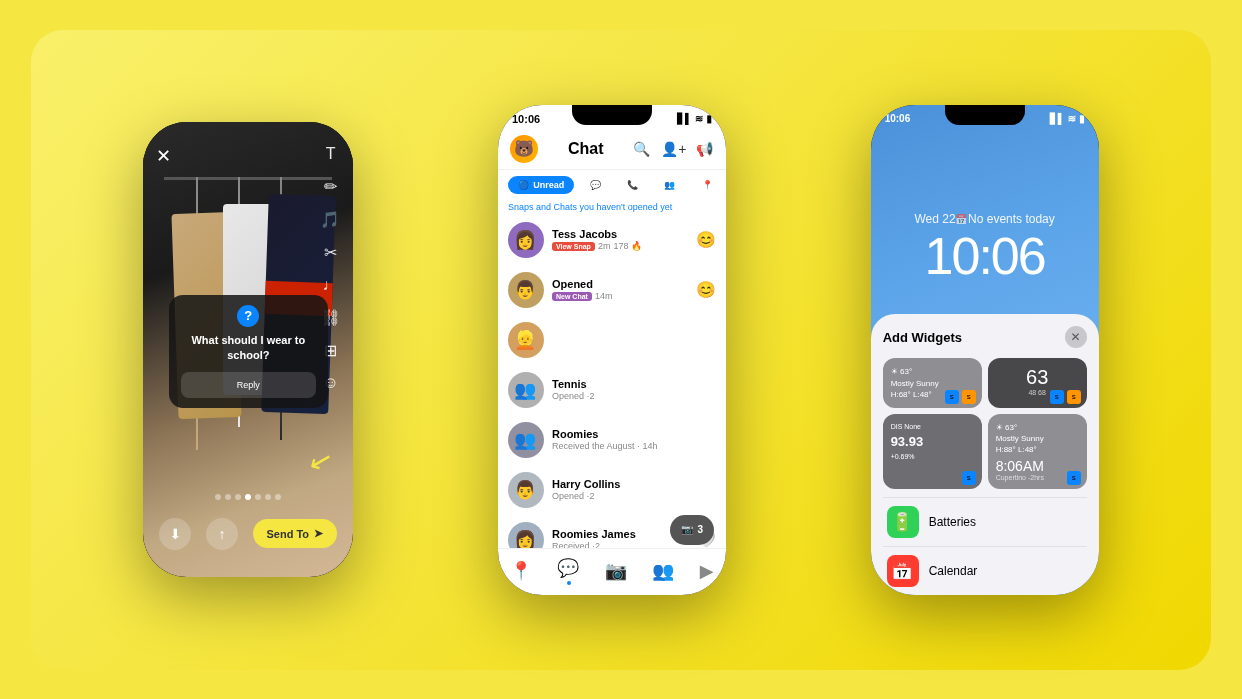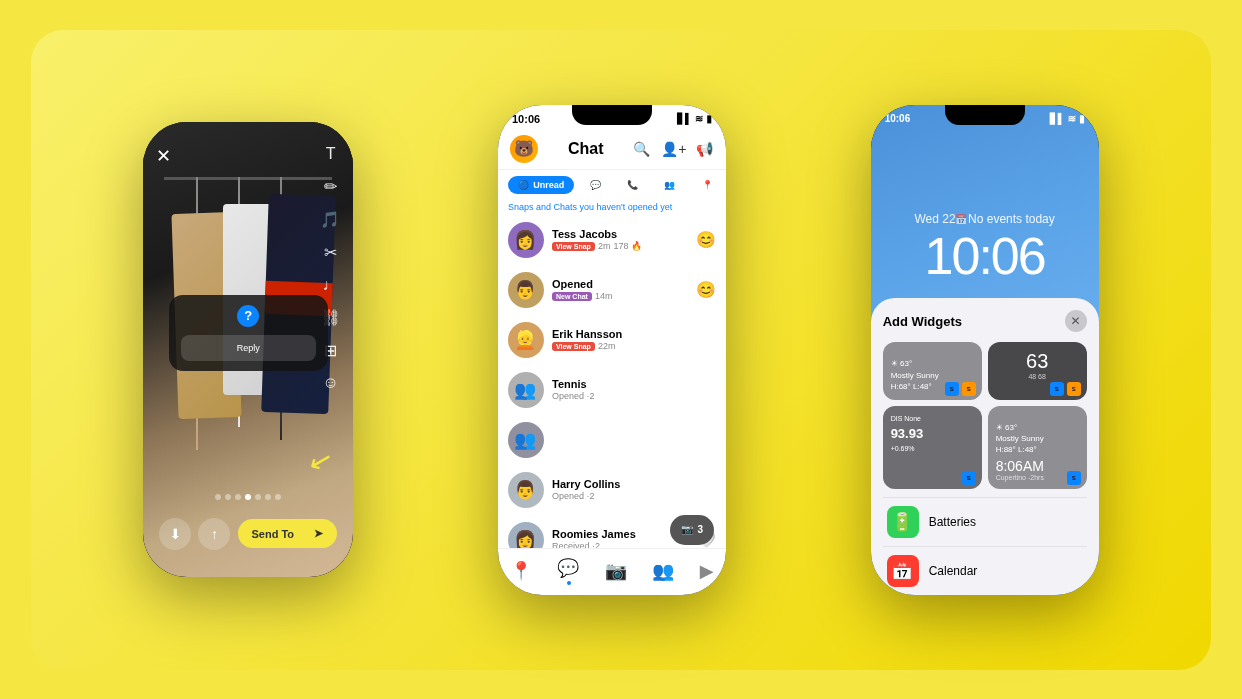--- a/index.html
+++ b/index.html
@@ -208,21 +208,21 @@
     }
     .send-to-btn {
       background: #f5e642;
       border-radius: 20px;
       padding: 8px 14px;
       font-size: 11px;
       font-weight: 700;
       color: #333;
       display: flex;
       align-items: center;
-      gap: 20px;
+      gap: 5px;
     }
 
     
     .phone1-right-icons {
       position: absolute;
       top: 5%;
       right: 6%;
       display: flex;
       flex-direction: column;
       gap: 14px;
@@ -610,21 +610,20 @@
       padding: 8px;
       position: relative;
       overflow: hidden;
     }
     .widget-cell.dark { background: #48484a; }
     .widget-cell.medium { background: #6d6d72; }
     .widget-weather {
       font-size: 8px;
       color: white;
       line-height: 1.4;
-      margin-top: 8px;
     }
     .widget-clock-big {
       font-size: 20px;
       font-weight: 300;
       color: white;
       text-align: center;
     }
     .widget-clock-sub { font-size: 7px; color: rgba(255,255,255,0.7); text-align: center; }
     .widget-stock {
       font-size: 7px;
@@ -704,20 +703,21 @@
         <div class="right-icon">🎵</div>
         <div class="right-icon">✂</div>
         <div class="right-icon">♩</div>
         <div class="right-icon">⛓</div>
         <div class="right-icon">⊞</div>
         <div class="right-icon">☺</div>
       </div>
 
       <div class="question-overlay">
         <div class="question-icon">?</div>
+        <div class="question-text">What should I wear to school?</div>
         <div class="reply-btn">Reply</div>
       </div>
 
       <div style="position:absolute;bottom:22%;right:10%;color:#f5e642;font-size:28px;transform:rotate(15deg);">↙</div>
 
       <div class="dots-row">
         <div class="dot"></div>
         <div class="dot"></div>
         <div class="dot"></div>
         <div class="dot active"></div>
@@ -796,41 +796,40 @@
             <div class="chat-sub">
               <span class="new-chat-badge">New Chat</span>
               <span>14m</span>
             </div>
           </div>
           <div class="chat-emoji">😊</div>
         </div>
 
         <div class="chat-item">
           <div class="chat-avatar" style="background:#d4a060;">👱</div>
-          <div class="chat-info">
-            <div class="chat-name">Erik Hansson</div>
-            <div class="chat-sub">
-              <span class="snap-badge">View Snap</span>
-              <span>22m</span>
-            </div>
-          </div>
         </div>
 
         <div class="chat-item">
           <div class="chat-avatar" style="background:#b0b0b0;">👥</div>
           <div class="chat-info">
             <div class="chat-name">Tennis</div>
             <div class="chat-sub">
               <span>Opened ·2</span>
             </div>
           </div>
         </div>
 
         <div class="chat-item">
           <div class="chat-avatar" style="background:#9090a0;">👥</div>
+          <div class="chat-info">
+            <div class="chat-name">Roomies</div>
+            <div class="chat-sub">
+              <span>Received the August · 14h</span>
+            </div>
+          </div>
         </div>
 
         <div class="chat-item">
           <div class="chat-avatar" style="background:#b0b8c0;">👨</div>
           <div class="chat-info">
             <div class="chat-name">Harry Collins</div>
             <div class="chat-sub">
               <span>Opened ·2</span>
             </div>
           </div>

